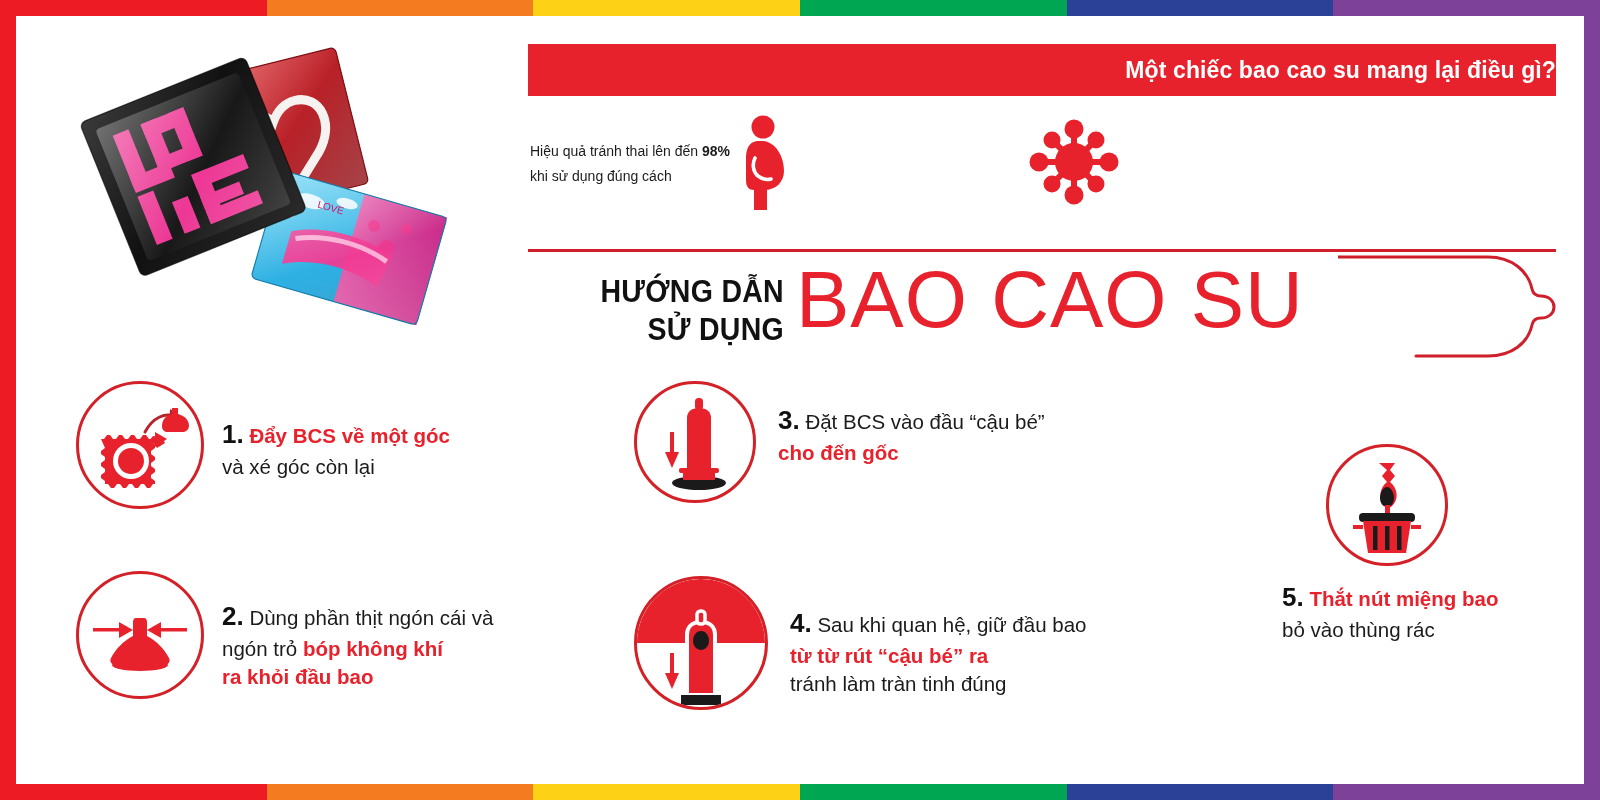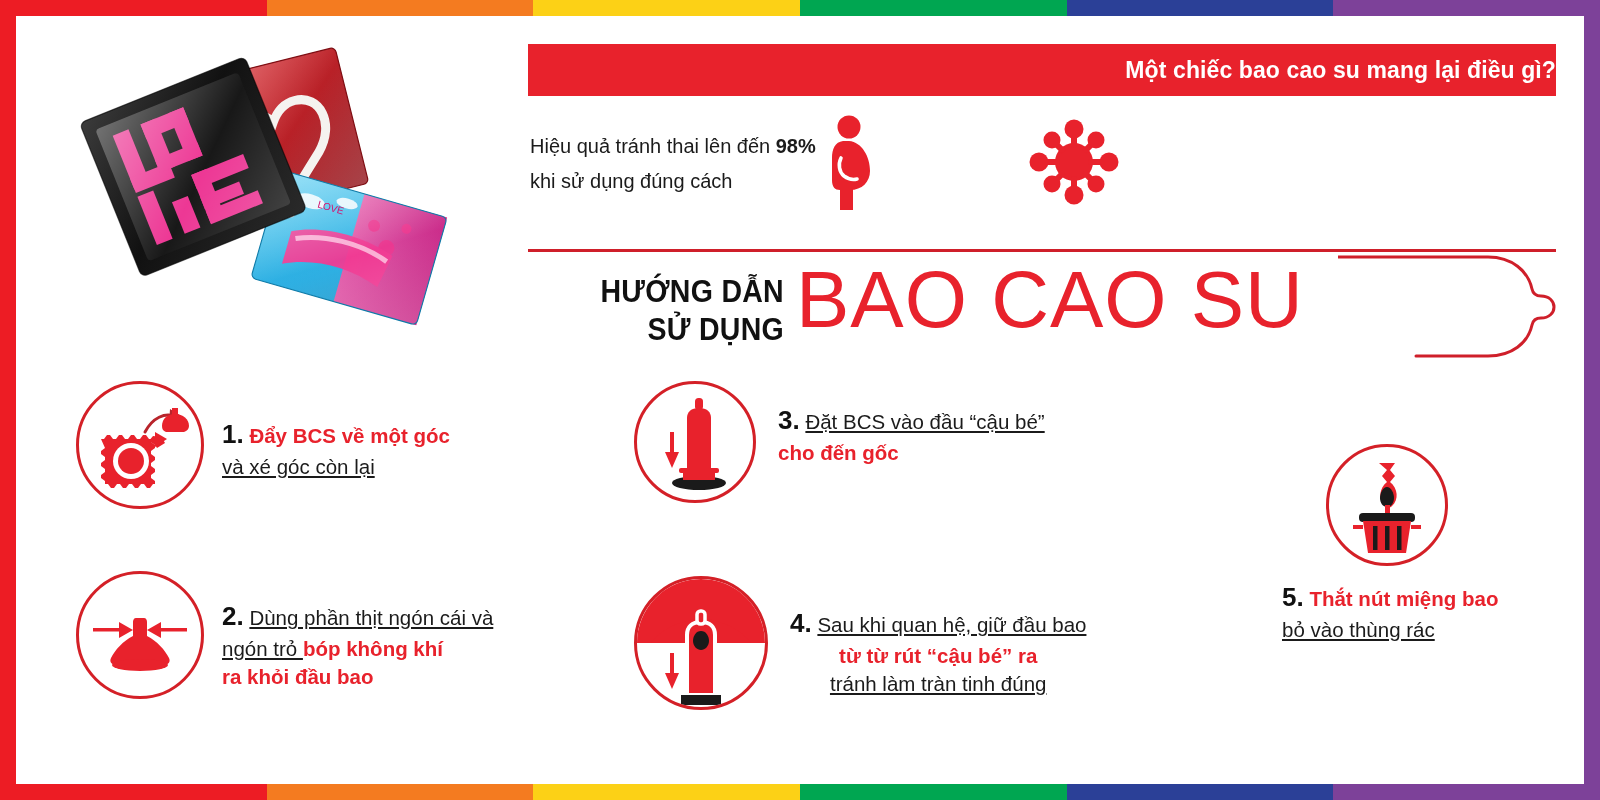--- a/index.html
+++ b/index.html
@@ -50,21 +50,21 @@
   
   #benefits {
     position:absolute; left:512px; top:95px;
     width:1030px; height:105px;
     display:flex; align-items:center;
   }
   .benefit {
     display:flex; align-items:center;
   }
   .benefit .txt {
-    font-size:20px; color:#1b1b1b; line-height:1.75;
+    font-size:14px; color:#1b1b1b; line-height:1.75;
     white-space:nowrap;
   }
   .benefit .txt b { font-weight:bold; }
   .benefit .ic { flex:0 0 auto; }
   #benefit-left  { width:425px; }
   #benefit-left .txt { padding-left:2px; }
   #benefit-right { width:490px; margin-left:8px; }
   #benefit-right .txt { padding-left:15px; }
 
   
@@ -111,37 +111,37 @@
     background:#ffffff;
     position:relative;
   }
   .step-text {
     font-size:20.5px;
     line-height:1.38;
     color:#1b1b1b;
   }
   .step-text .num { font-size:26px; font-weight:bold; color:#111111; }
   .step-text .hl  { color:#e8222c; font-weight:bold; }
-  .step-text .pl  { color:#1b1b1b;text-decoration:underline; }
+  .step-text .pl  { color:#1b1b1b; }
 
   #step1 { left:60px;  top:365px;  }
   #step1 .circle { width:128px; height:128px; }
   #step1 .step-text { margin-left:18px; margin-top:36px; }
 
   #step2 { left:60px;  top:555px; }
   #step2 .circle { width:128px; height:128px; }
   #step2 .step-text { margin-left:18px; margin-top:28px; }
 
   #step3 { left:618px; top:365px; }
   #step3 .circle { width:122px; height:122px; }
   #step3 .step-text { margin-left:22px; margin-top:22px; }
 
   #step4 { left:618px; top:560px; }
   #step4 .circle { width:134px; height:134px; overflow:hidden; }
-  #step4 .step-text { margin-left:22px; margin-top:30px;text-align:center; }
+  #step4 .step-text { margin-left:22px; margin-top:30px; }
 
   #step5 { left:1272px; top:428px; width:300px; }
   #step5 .circle { width:122px; height:122px; }
   #step5-inner { display:flex; flex-direction:column; align-items:flex-start; }
   #step5 .step-text { margin-top:14px; margin-left:-6px; }
   #step5-circle-wrap { padding-left:38px; }
 </style>
 </head>
 <body>
 

